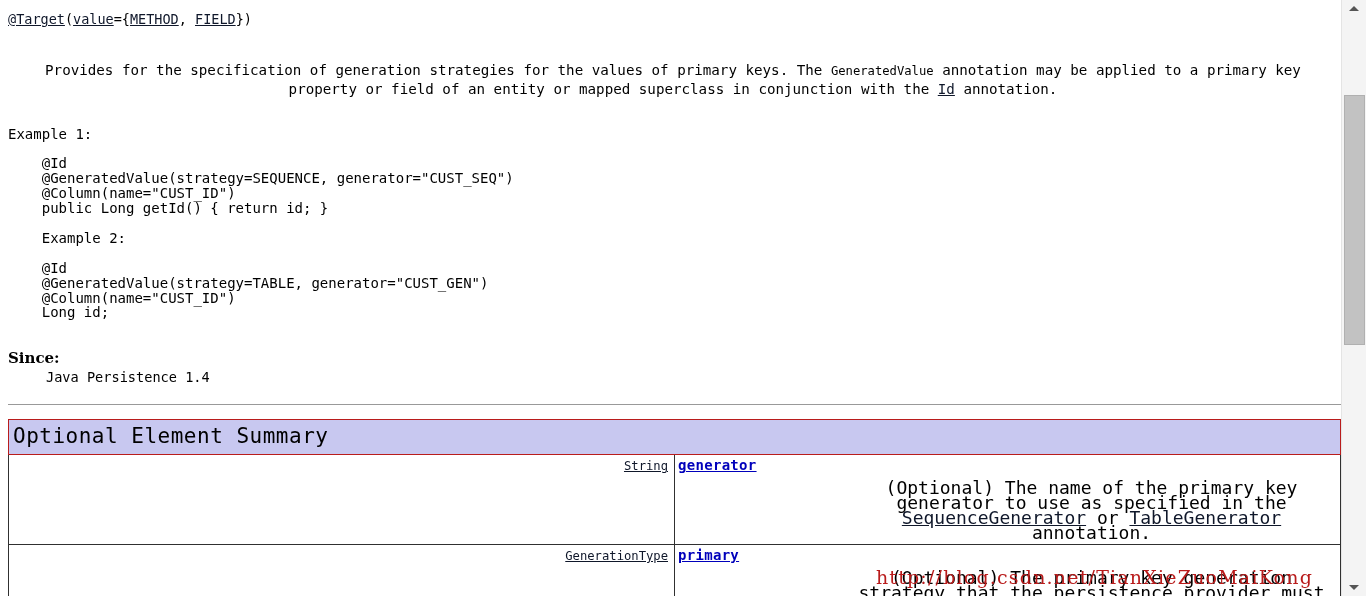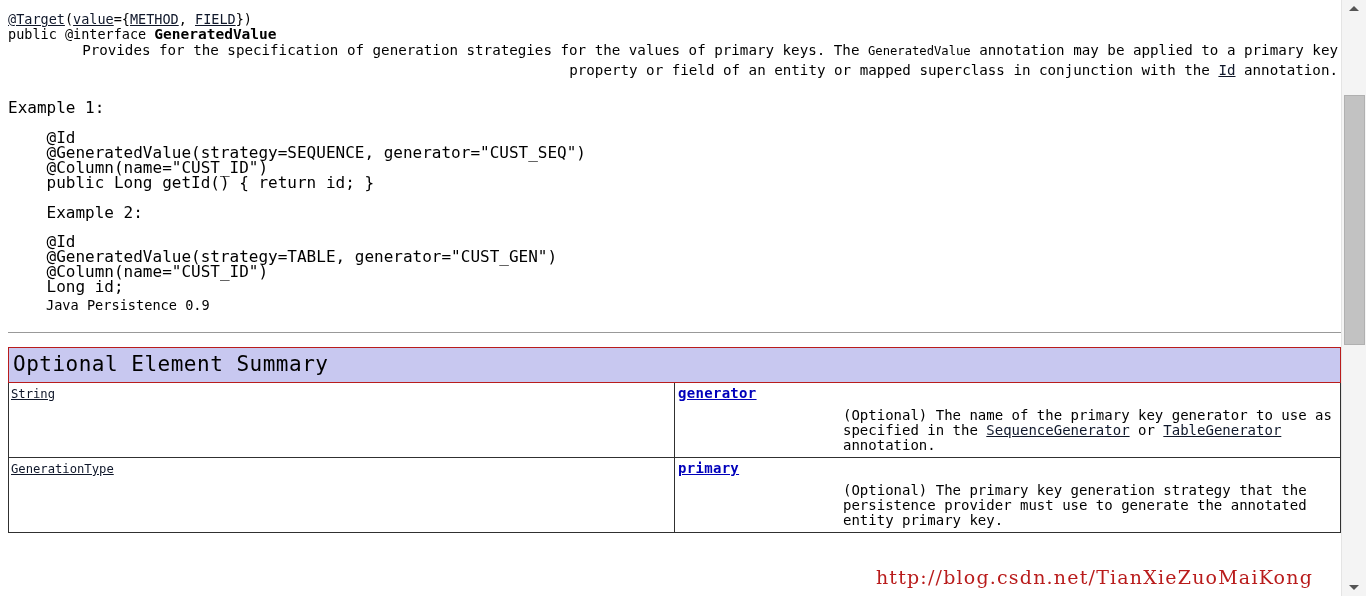--- a/index.html
+++ b/index.html
@@ -45,38 +45,38 @@
     line-height: 14.6px;
     white-space: pre;
   }
   .sig-name {
     font-weight: bold;
     font-size: 14.5px;
   }
 
   
   .desc {
-    margin-top: 0;
+    margin-top: 34px;
     font-family: "DejaVu Sans Mono", "Liberation Mono", monospace;
     font-size: 14.2px;
     line-height: 18.5px;
     width: 1330px;
     white-space: normal;
-    text-align: right;
+    text-align: center;
   }
   .desc .code-inline {
     font-family: "DejaVu Sans Mono", "Liberation Mono", monospace;
     font-size: 12.2px;
   }
 
   
   .examples {
-    margin-top: 22px;
-    font-family: "DejaVu Sans Mono", "Liberation Mono", monospace;
-    font-size: 16px;
+    margin-top: 28px;
+    font-family: "DejaVu Sans Mono", "Liberation Mono", monospace;
+    font-size: 14px;
     line-height: 14.9px;
     white-space: pre;
   }
 
   
   .since-head {
     margin-top: 30px;
     font-family: "DejaVu Serif", "Liberation Serif", serif;
     font-weight: bold;
     font-size: 15px;
@@ -117,22 +117,22 @@
     font-size: 21px;
     line-height: 26px;
     letter-spacing: 0.5px;
     color: #000000;
   }
   .summary-table td.type-cell {
     width: 113px;
     border: 1px solid #303030;
     border-top-color: #202060;
     vertical-align: top;
-    text-align: left;
-    padding: 4px 6px 0 2px;
+    text-align: right;
+    padding: 4px 6px 0 18px;
     font-family: "DejaVu Sans Mono", "Liberation Mono", monospace;
     font-size: 12.2px;
     line-height: 14px;
   }
   .summary-table td.body-cell {
     border: 1px solid #303030;
     vertical-align: top;
     padding: 3px 0 4px 3px;
     font-family: "DejaVu Sans Mono", "Liberation Mono", monospace;
     font-size: 13.6px;
@@ -144,22 +144,23 @@
     font-weight: bold;
     font-size: 14px;
     color: #0000bb;
     text-decoration: underline;
     letter-spacing: 0.3px;
   }
   .elem-desc {
     display: block;
     padding-left: 165px;
     padding-top: 7px;
-    font-size: 14px;
+    font-size: 18px;
     line-height: 15px;
+    text-align: center;
   }
 
   
   .watermark {
     position: absolute;
     right: 28px;
     bottom: 8px;
     font-family: "DejaVu Serif", "Liberation Serif", serif;
     font-size: 19px;
     letter-spacing: 1.2px;
@@ -216,39 +217,39 @@
 </style>
 </head>
 <body>
 
 <div class="viewport">
   <div class="content">
 
     <div class="sig-line"><span class="lnk">@Target</span><span>(</span><span class="lnk">value</span><span>={</span><span class="lnk">METHOD</span><span>,</span><span> </span><span class="lnk">FIELD</span><span>})</span></div>
 
 
-    <div class="sig-line"><span>public @interface </span><span class="sig-name">GeneratedValue</span></div>
 
     <div class="desc"><span>Provides for the specification of generation strategies for the values of primary keys. The </span><span class="code-inline">GeneratedValue</span><span> annotation may be applied to a primary key property or field of an entity or mapped superclass in conjunction with the </span><span class="lnk">Id</span><span> annotation.</span></div>
 
     <div class="examples"><span>Example 1:</span>
 <span> </span>
 <span>    @Id</span>
 <span>    @GeneratedValue(strategy=SEQUENCE, generator="CUST_SEQ")</span>
 <span>    @Column(name="CUST_ID")</span>
 <span>    public Long getId() { return id; }</span>
 <span> </span>
 <span>    </span><span>Example 2:</span>
 <span> </span>
 <span>    @Id</span>
 <span>    @GeneratedValue(strategy=TABLE, generator="CUST_GEN")</span>
 <span>    @Column(name="CUST_ID")</span>
 <span>    Long id;</span></div>
 
-    <div class="since-body">Java Persistence 0.9</div>
+    <div class="since-head">Since:</div>
+    <div class="since-body">Java Persistence 1.4</div>
 
     <div class="rule"></div>
 
     <table class="summary-table">
       <tbody>
         <tr>
           <td class="hdr-cell" colspan="2">Optional Element Summary</td>
         </tr>
 
         <tr>

